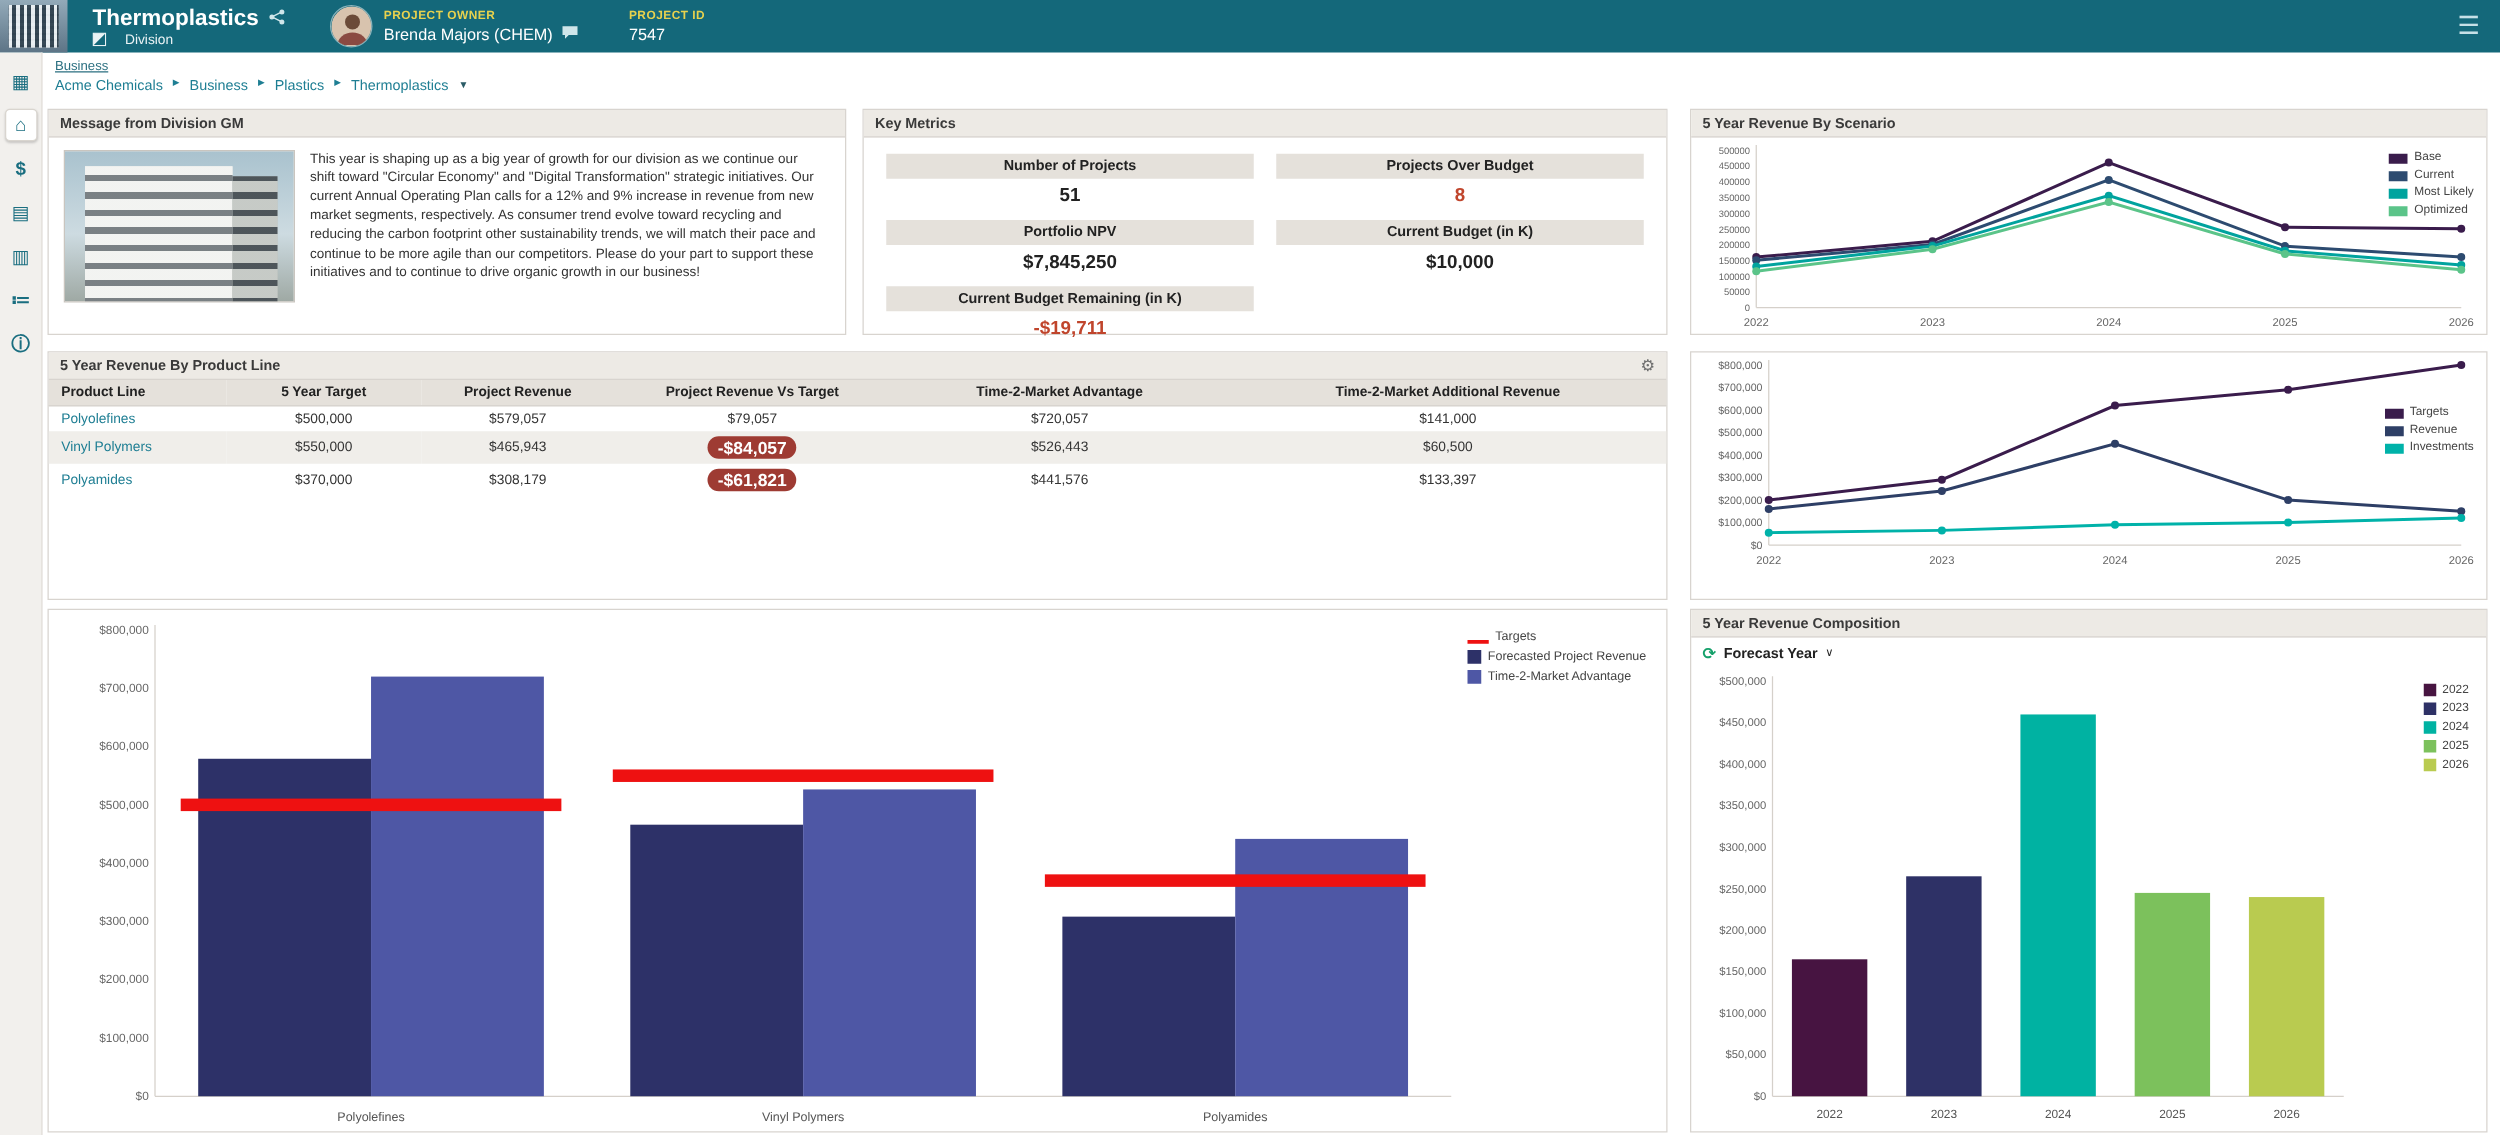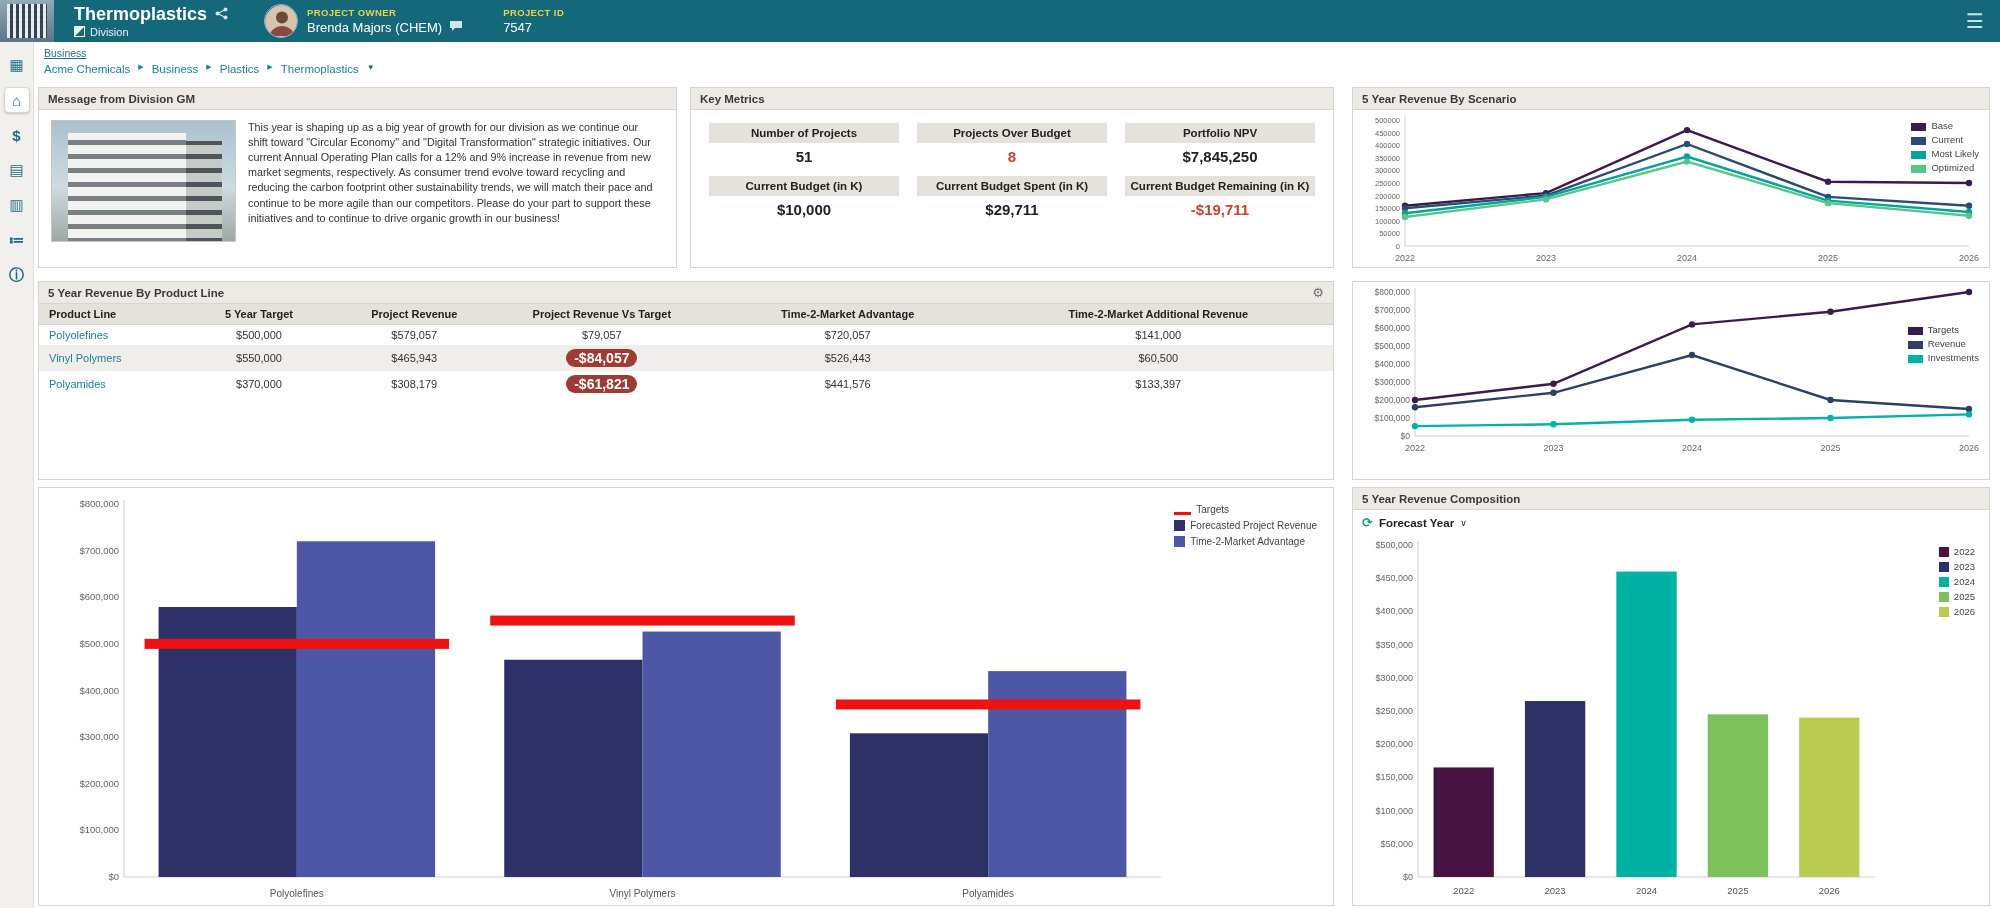--- a/index.html
+++ b/index.html
@@ -9,21 +9,21 @@
   
   .topbar{position:absolute;left:0;top:0;width:2000px;height:42px;background:var(--header-bg,#14687a);
     display:flex;align-items:center;gap:20px;padding-right:16px;color:#fff}
   .logo{width:54px;height:42px;flex:0 0 auto;position:relative;overflow:hidden;
     background:linear-gradient(180deg,#93aab9 0%,#5d7486 100%)}
   .logo-windows{position:absolute;inset:4px 7px;
     background:repeating-linear-gradient(90deg,rgba(236,241,244,.9) 0 3px,rgba(38,56,70,.9) 3px 6px),
                repeating-linear-gradient(0deg,rgba(38,56,70,.35) 0 2px,transparent 2px 5px),#cfd8dc}
   .title-row{display:flex;align-items:center;gap:8px}
   .page-title{font-size:18px;font-weight:bold;line-height:1}
-  .division-row{display:flex;align-items:center;gap:5px;font-size:11px;color:#eaf3f5;margin-top:3px}
+  .division-row{display:flex;align-items:center;gap:15px;font-size:11px;color:#eaf3f5;margin-top:3px}
   .owner-block{display:flex;align-items:center;gap:9px;margin-left:16px}
   .avatar{width:34px;height:34px;border-radius:50%;overflow:hidden;flex:0 0 auto;border:1px solid rgba(255,255,255,.5)}
   .mini-label{font-size:9.5px;font-weight:bold;letter-spacing:.4px;color:var(--accent-yellow,#e8d24e)}
   .owner-name-row{display:flex;gap:7px;font-size:13px;margin-top:2px}
   .pid-block{margin-left:20px}
   .pid-value{font-size:13px;margin-top:2px}
   .hamburger{margin-left:auto;font-size:20px;color:#c6e0e7;cursor:pointer;line-height:1}
 
   
   .sidebar{position:absolute;left:0;top:42px;width:34px;height:866px;background:var(--sidebar-bg,#f2f0ed);
@@ -49,21 +49,21 @@
   .msg-body{display:flex;gap:12px;padding:10px 12px}
   .photo{width:185px;height:122px;flex:0 0 auto;position:relative;overflow:hidden;
     background:linear-gradient(180deg,#a9c2ce 0%,#cddbe1 55%,#9fa9a4 100%);border:1px solid #c9c5bf}
   .photo .bld{position:absolute;left:16px;top:12px;width:118px;height:110px;
     background:repeating-linear-gradient(0deg,rgba(30,42,52,.55) 0 5px,rgba(243,244,242,.95) 5px 14px),#e9e9e5}
   .photo .bldside{position:absolute;left:134px;top:20px;width:36px;height:102px;
     background:repeating-linear-gradient(0deg,rgba(20,30,40,.65) 0 5px,rgba(200,204,200,.9) 5px 14px),#b9bdb8}
   .msg-text{font-size:10.8px;line-height:1.4;color:#333;padding-right:4px}
 
   
-  .metrics-body{padding:13px 18px;display:grid;grid-template-columns:repeat(3,1fr);column-gap:18px;row-gap:4px}
+  .metrics-body{padding:13px 18px;display:grid;grid-template-columns:repeat(2,1fr);column-gap:18px;row-gap:4px}
   .m-label{background:var(--label-cell-bg,#e5e1db);text-align:center;font-weight:bold;font-size:11.5px;padding:4px 0;color:#222}
   .m-value{text-align:center;font-size:15px;font-weight:bold;padding:5px 0 7px}
 
   
   .tbl{width:100%;border-collapse:collapse;font-size:11px;table-layout:fixed}
   .tbl th{background:var(--label-cell-bg,#e5e1db);font-weight:bold;padding:4px 6px;text-align:center;border-bottom:1px solid #d8d4cf;color:#222}
   .tbl th.left,.tbl td.left{text-align:left;padding-left:10px}
   .tbl td{padding:4px 6px;text-align:center;color:#333}
   .tbl tbody tr:nth-child(even) td{background:#f0eeea}
   .plink{color:var(--link,#1e7e93);cursor:pointer}
@@ -182,24 +182,20 @@
         <div class="m-label">Projects Over Budget</div>
         <div class="m-value" style="color: rgb(192, 69, 44);">8</div>
       </div>
       <div>
         <div class="m-label">Portfolio NPV</div>
         <div class="m-value" style="color: rgb(34, 34, 34);">$7,845,250</div>
       </div>
       <div>
         <div class="m-label">Current Budget (in K)</div>
         <div class="m-value" style="color: rgb(34, 34, 34);">$10,000</div>
-      </div>
-      <div>
-        <div class="m-label">Current Budget Spent (in K)</div>
-        <div class="m-value" style="color: rgb(34, 34, 34);">$29,711</div>
       </div>
       <div>
         <div class="m-label">Current Budget Remaining (in K)</div>
         <div class="m-value" style="color: rgb(192, 69, 44);">-$19,711</div>
       </div>
     </div>
 </section>
 
 <section class="panel" style="left:1352px;top:87px;width:638px;height:181px">
   <div class="panel-h">

